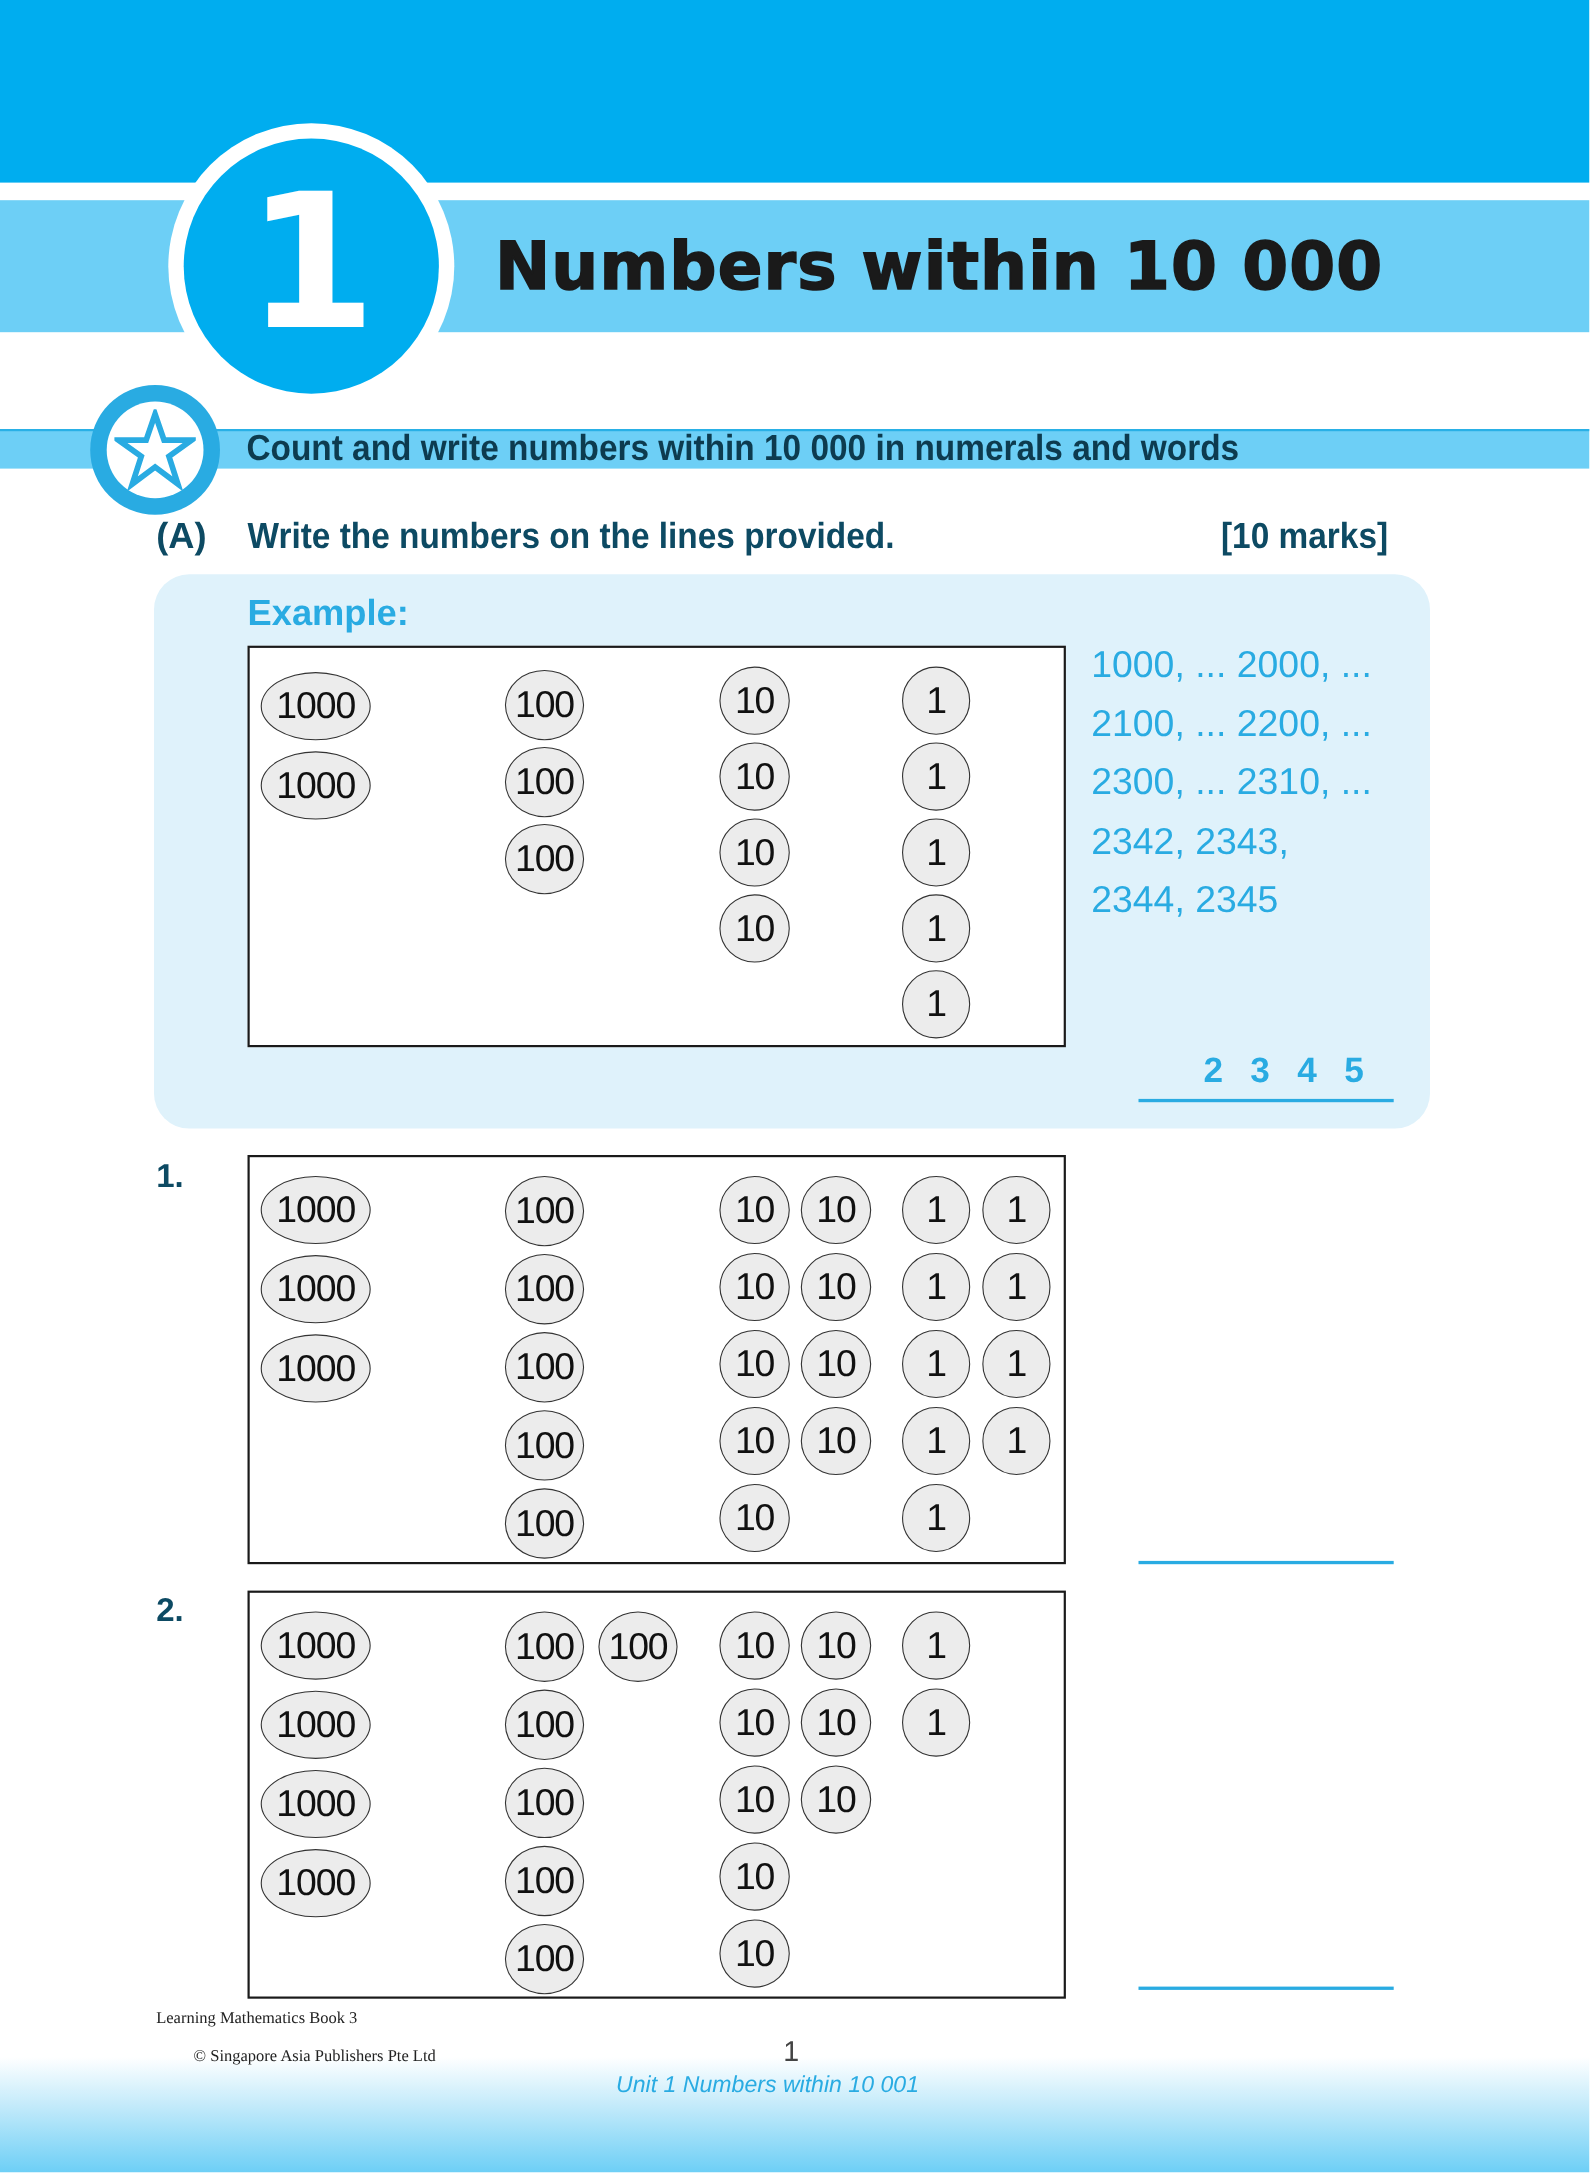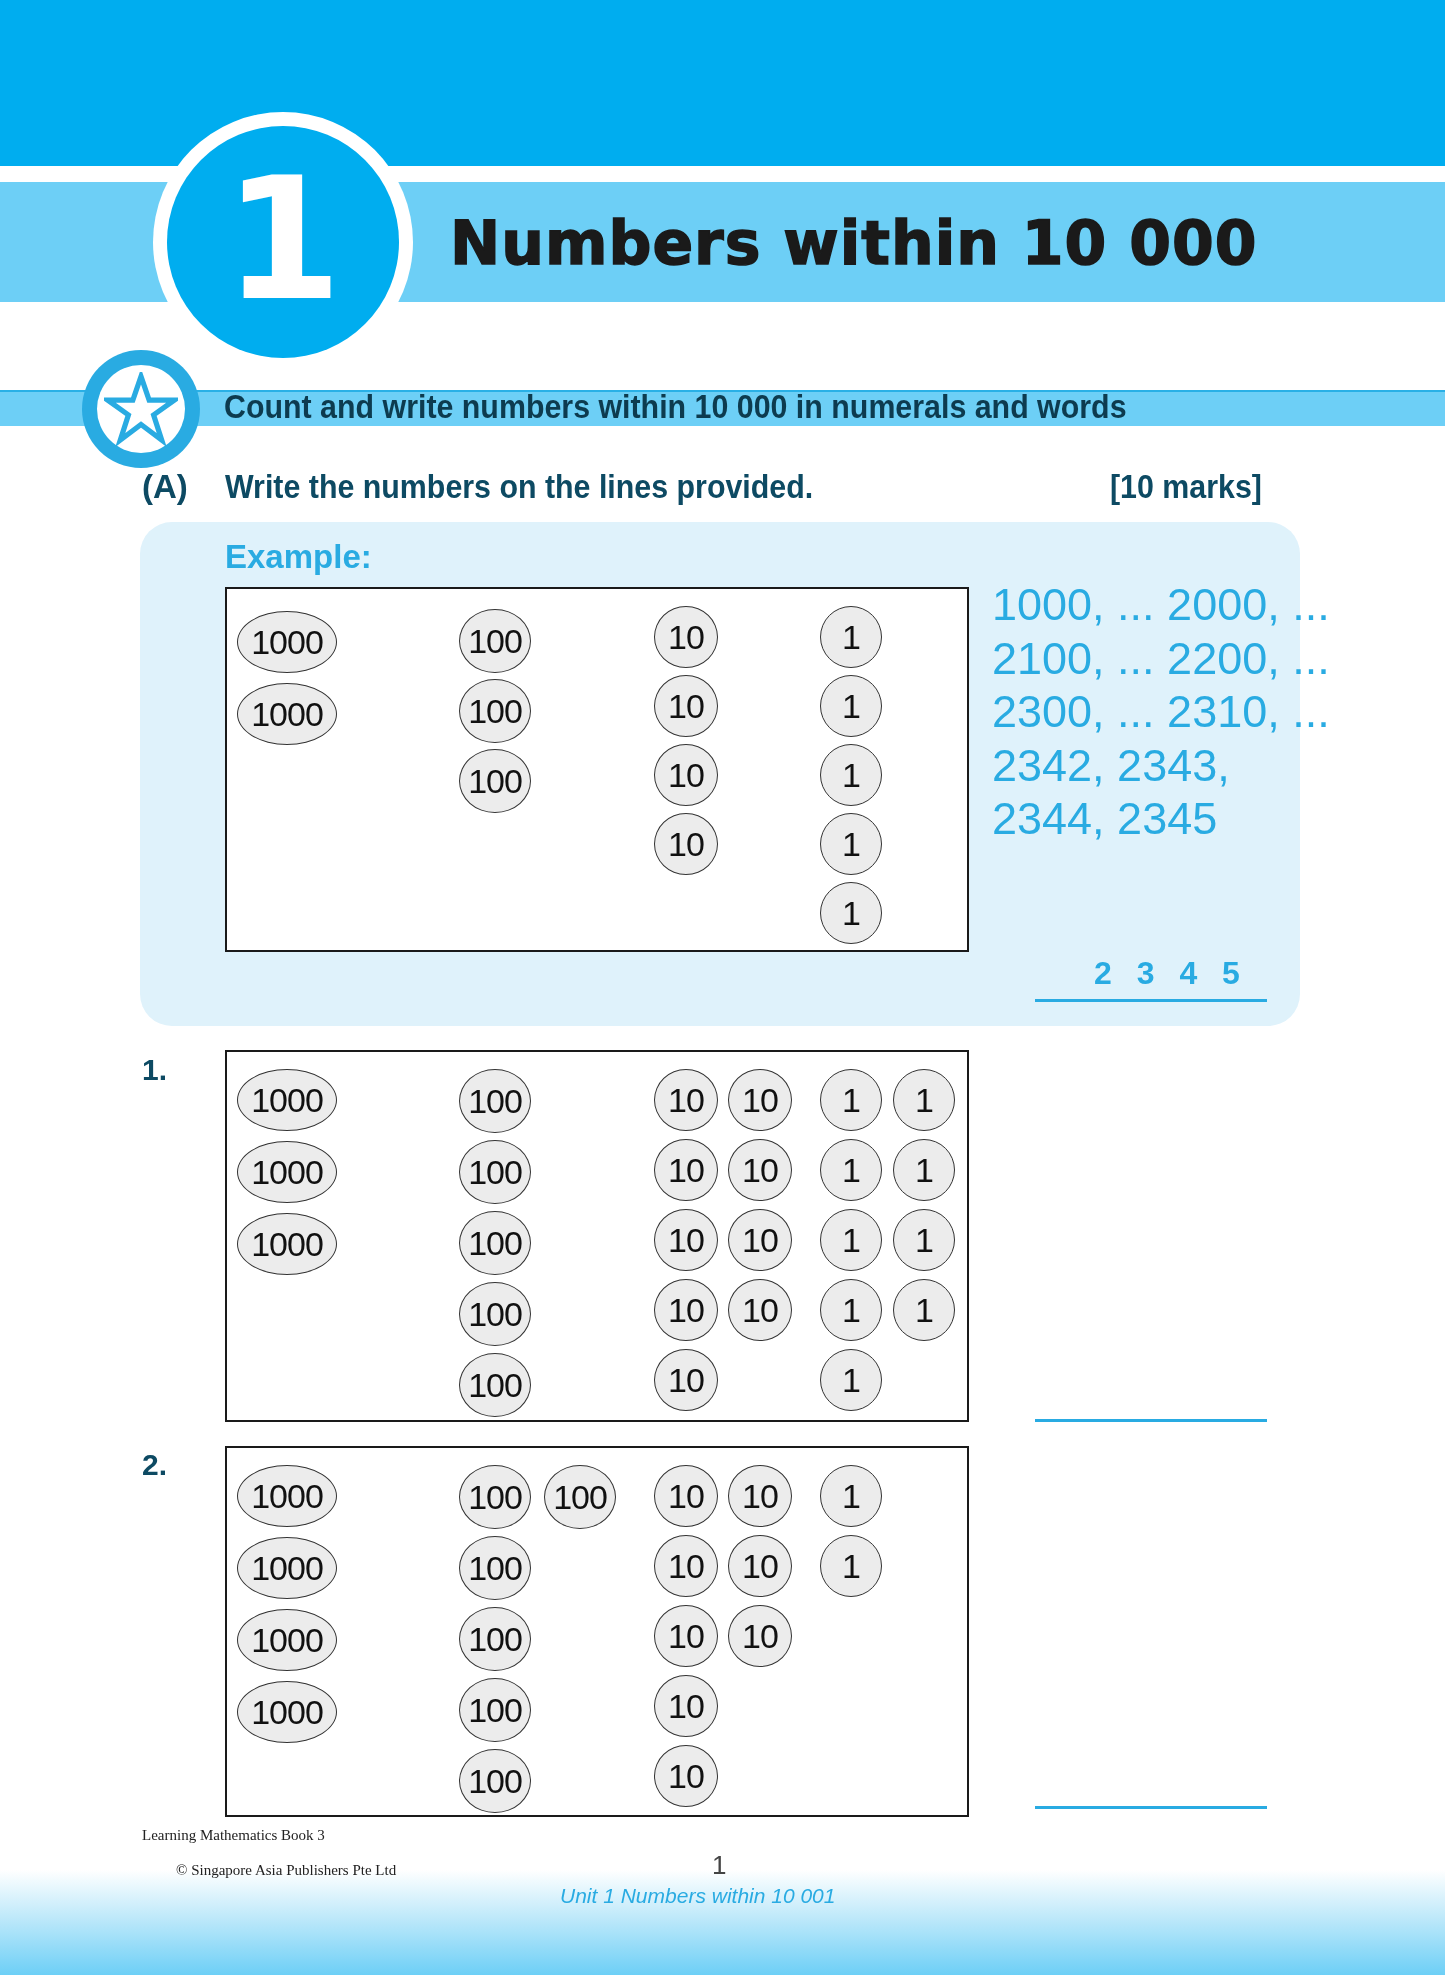--- a/index.html
+++ b/index.html
@@ -19,21 +19,21 @@
   .q-text { left: 225px; top: 468px; font-size: 33px; font-weight: bold; color: #0d4a63; transform: scaleX(0.92); transform-origin: left; white-space: nowrap; }
   .q-marks { left: 1110px; top: 468px; font-size: 33px; font-weight: bold; color: #0d4a63; transform: scaleX(0.92); transform-origin: left; white-space: nowrap; }
   .example-panel { left: 140px; top: 522px; width: 1160px; height: 504px; background: #dff2fb; border-radius: 32px; }
   .example-label { left: 225px; top: 538px; font-size: 33px; font-weight: bold; color: #29abe2; }
   .box { background: #ffffff; border: 2px solid #1a1a1a; }
   .coin { position: absolute; background: #ececec; border: 1.5px solid #333333; border-radius: 50%; display: flex; align-items: center; justify-content: center; font-family: "Liberation Sans", sans-serif; font-size: 34px; color: #111111; box-sizing: border-box; letter-spacing: -1px; }
   .c1000 { width: 100px; height: 62px; }
   .c100 { width: 72px; height: 64px; }
   .c10 { width: 64px; height: 62px; }
   .c1 { width: 62px; height: 62px; }
-  .steps { left: 992px; top: 578px; color: #29abe2; font-size: 45px; line-height: 53.5px; white-space: nowrap; }
+  .steps { left: 992px; top: 578px; color: #29abe2; font-size: 34px; line-height: 53.5px; white-space: nowrap; }
   .answer-example { left: 1094px; top: 955px; font-size: 32px; font-weight: bold; color: #29abe2; letter-spacing: 8px; }
   .answer-line { height: 3px; background: #29abe2; width: 232px; }
   .qnum { font-size: 30px; font-weight: bold; color: #0d4a63; }
   .footer-book { left: 142px; top: 1827px; font-family: "Liberation Serif", serif; font-size: 15px; color: #222; }
   .footer-copy { left: 142px; top: 1862px; font-family: "Liberation Serif", serif; font-size: 15px; color: #222; margin-left: 34px; }
   .footer-page { left: 712px; top: 1850px; font-size: 26px; color: #444; }
   .footer-unit { left: 560px; top: 1884px; font-size: 21px; font-style: italic; color: #29abe2; }
   .footer-grad { left: 0; top: 1870px; width: 1445px; height: 105px; background: linear-gradient(#ffffff 0%, #bfe9fa 45%, #6dcff6 100%); }
 </style>
 </head>

